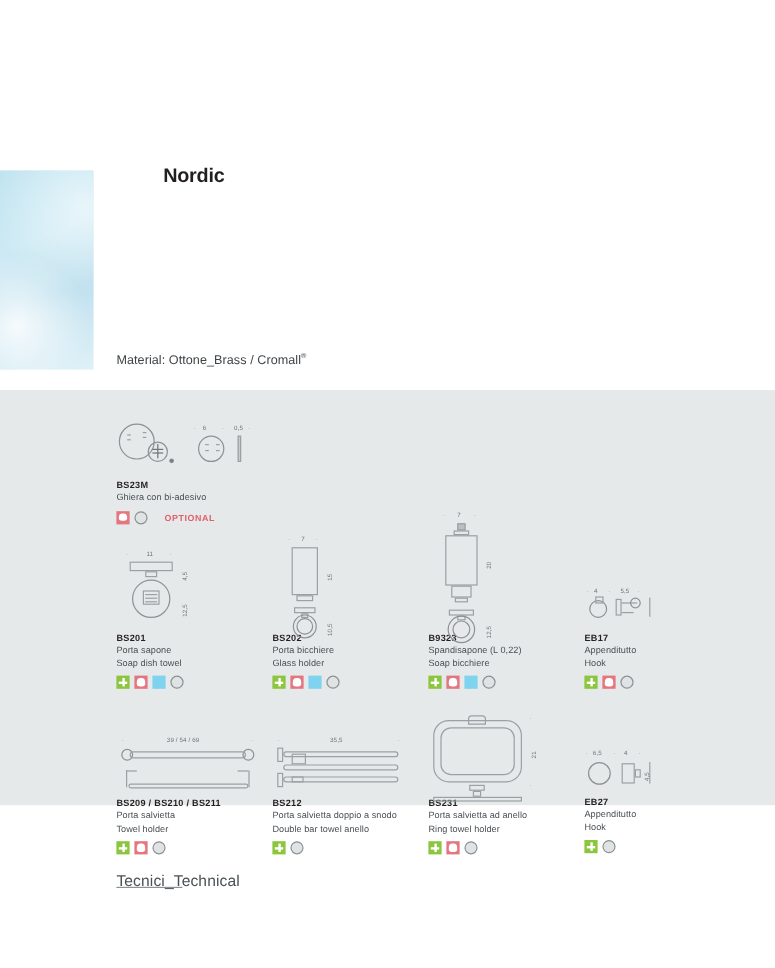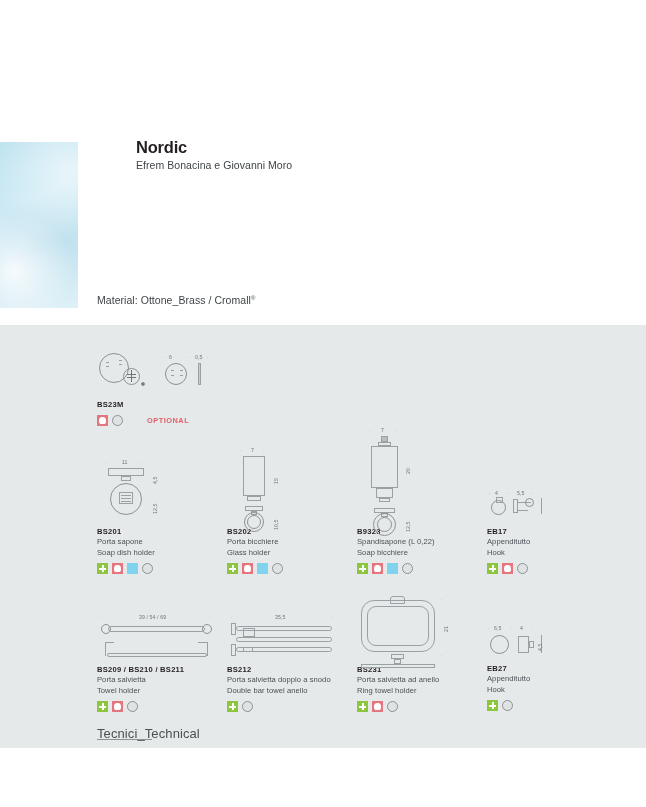--- a/index.html
+++ b/index.html
@@ -35,21 +35,21 @@
   }
   .material-line {
     position: absolute; left: 97px; top: 294px;
     font-size: 10.5px; color: #3f4448; letter-spacing: 0.05px;
   }
   .material-line sup { font-size: 6px; vertical-align: super; }
 
   
   .gray-panel {
     position: absolute; left: 0; top: 325px;
-    width: 646px; height: 423px;
+    width: 646px; height: 346px;
     background: #e6e9ea;
   }
 
   
   .product {
     position: absolute;
     width: 150px;
   }
   .drawing {
     position: relative;
@@ -85,21 +85,21 @@
   .sw-pink::before {
     content: ""; position: absolute; left: 2.2px; top: 2.2px;
     width: 6.6px; height: 6.6px; background: #fff;
     border-radius: 45% 45% 40% 40% / 55% 55% 35% 35%;
   }
   .sw-blue::before { content: ""; }
 
   .optional-row { display: flex; align-items: center; gap: 4px; margin-top: 5px; }
   .optional-label {
     font-size: 7.4px; font-weight: bold; color: #e0606d;
-    letter-spacing: 0.5px; margin-left: 20px;
+    letter-spacing: 0.5px; margin-left: 10px;
   }
 
   
   .dim {
     position: absolute; font-size: 5.2px; color: #6e7478;
     letter-spacing: 0.1px; white-space: nowrap;
   }
   .dim-v { transform-origin: 0 0; transform: rotate(-90deg); }
 
   
@@ -132,21 +132,20 @@
 </style>
 </head>
 <body>
 
 <div class="top-section">
 
   <div class="hero-image"></div>
 
   <div class="title-block">
     <div class="collection-title">Nordic</div>
-    <div class="designer">Efrem Bonacina e Giovanni Moro</div>
   </div>
 
   <div class="material-line">
     <span>Material: Ottone_Brass / Cromall</span><sup>®</sup>
   </div>
 </div>
 
 <div class="gray-panel">
 
   <div class="product" style="left:97px; top:16px; width:200px;">
@@ -172,20 +171,21 @@
 
       <div class="shape" style="left:101px; top:22px; width:3px; height:22px; background:#c8cdd0;"></div>
 
       <div class="dim" style="left:72px; top:13px;">6</div>
       <div class="dim" style="left:98px; top:13px;">0,5</div>
       <div class="tick" style="left:64px; top:13px;">·</div>
       <div class="tick" style="left:88px; top:13px;">·</div>
       <div class="tick" style="left:110px; top:13px;">·</div>
     </div>
     <div class="code">BS23M</div>
+    <div class="desc-it">Ghiera con bi-adesivo</div>
     <div class="optional-row">
       <div class="sw sw-pink"></div>
       <div class="sw-circle"></div>
       <span class="optional-label">OPTIONAL</span>
     </div>
   </div>
 
   <div class="product" style="left:97px; top:129px;">
     <div class="drawing" style="height:72px;">
       <div class="shape" style="left:11px; top:14px; width:36px; height:8px;"></div>
@@ -196,21 +196,21 @@
       <div class="ln ln-h" style="left:24px; top:44px; width:10px;"></div>
       <div class="ln ln-h" style="left:24px; top:47px; width:10px;"></div>
       <div class="dim" style="left:25px; top:5px;">11</div>
       <div class="dim dim-v" style="left:55px; top:30px;">4,5</div>
       <div class="dim dim-v" style="left:55px; top:60px;">12,5</div>
       <div class="tick" style="left:8px; top:5px;">·</div>
       <div class="tick" style="left:44px; top:5px;">·</div>
     </div>
     <div class="code">BS201</div>
     <div class="desc-it">Porta sapone</div>
-    <div class="desc-en">Soap dish holder</div>
+    <div class="desc-en">Soap dish towel</div>
     <div class="swatches">
       <div class="sw sw-green"></div>
       <div class="sw sw-pink"></div>
       <div class="sw sw-blue"></div>
       <div class="sw-circle"></div>
     </div>
   </div>
 
   <div class="product" style="left:227px; top:117px;">
     <div class="drawing" style="height:84px;">

